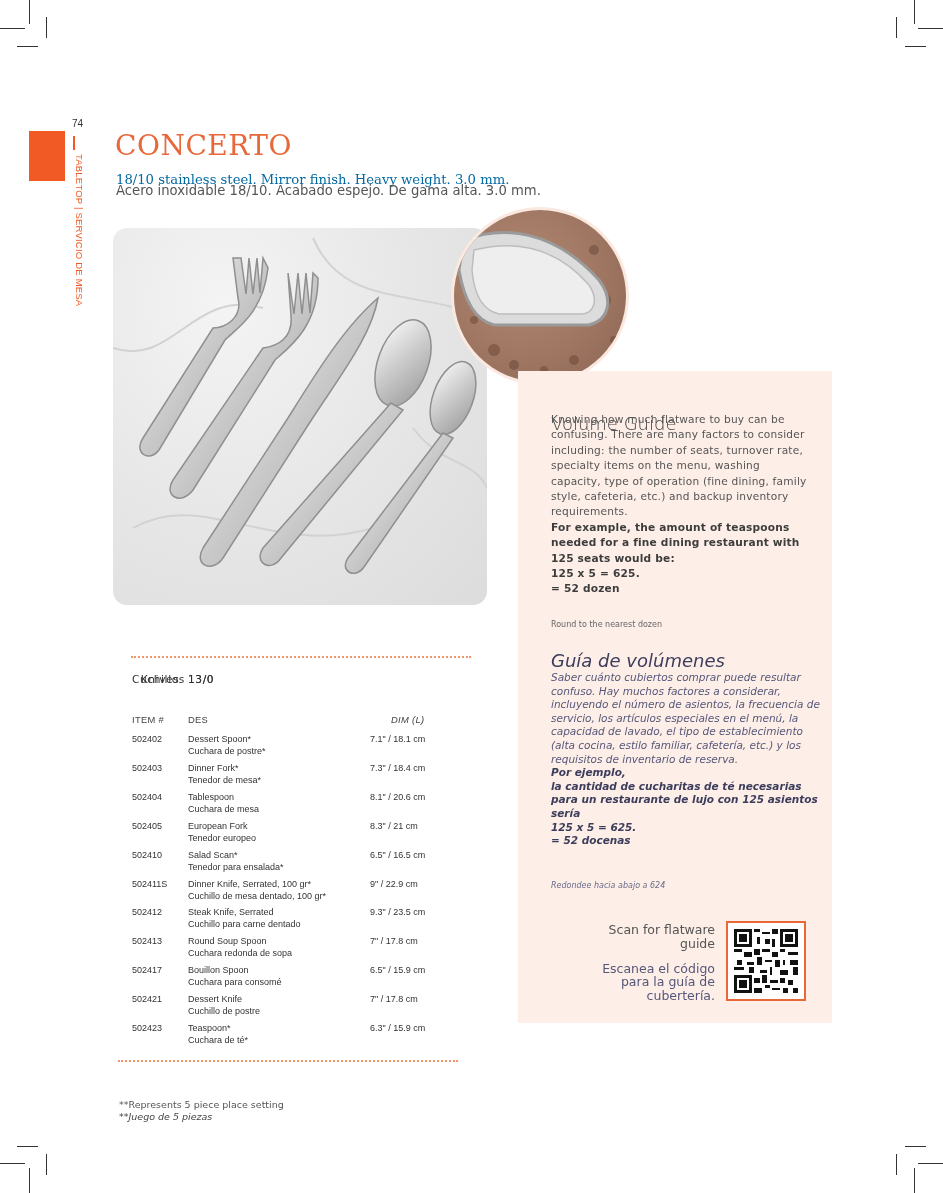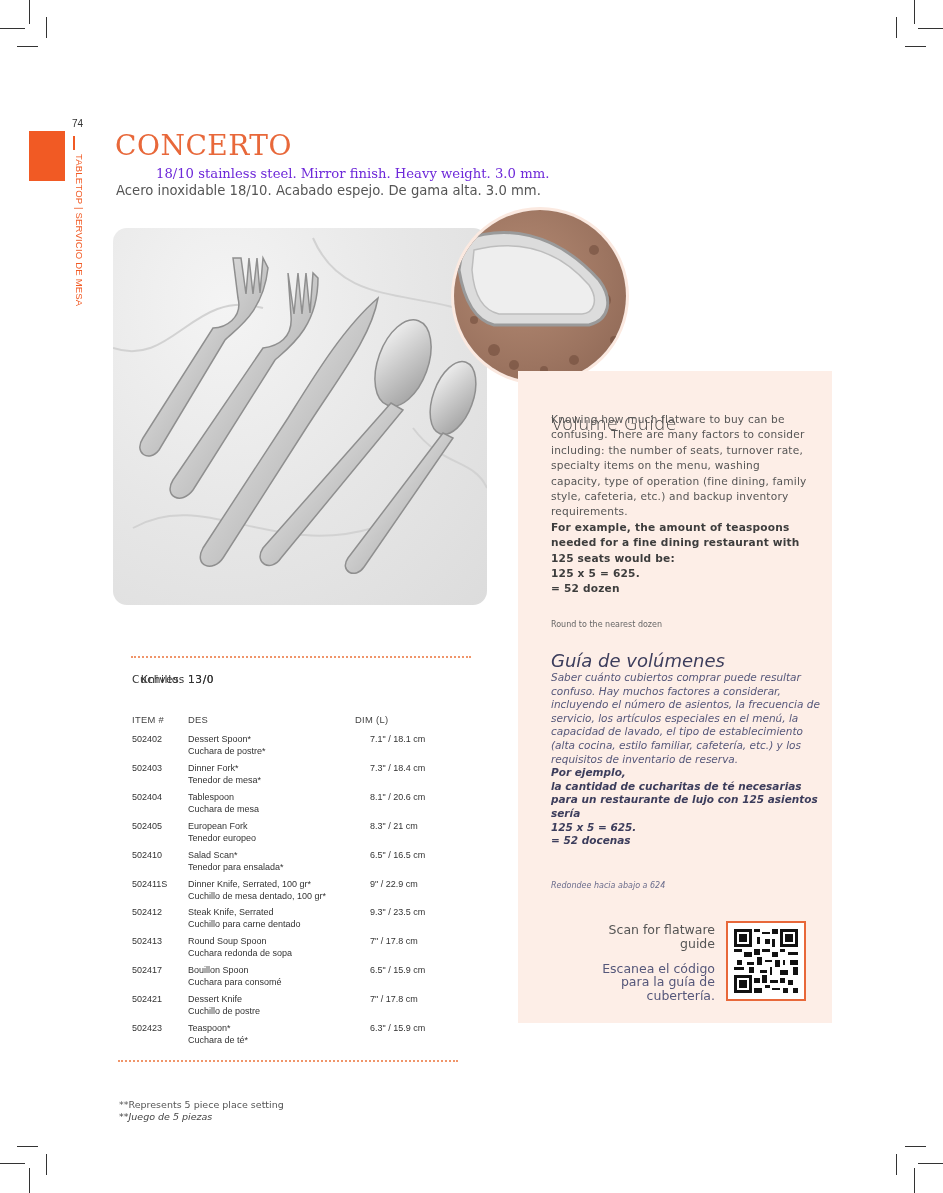--- a/index.html
+++ b/index.html
@@ -12,21 +12,21 @@
 
   .page-tab { left: 29px; top: 131px; width: 36px; height: 50px; background: #F15A24; }
   .page-num { left: 72px; top: 118px; font-size: 10px; color: #333; font-family: "Liberation Sans", sans-serif; }
   .side-bar { left: 73px; top: 136px; width: 2px; height: 14px; background: #F15A24; }
   .side-label {
     left: 74px; top: 154px; font-size: 9.5px; color: #F15A24; letter-spacing: 0.2px;
     writing-mode: vertical-rl; font-family: "Liberation Sans", sans-serif; white-space: nowrap;
   }
 
   .title { left: 115px; top: 129px; font-size: 28px; color: #E8683A; font-family: "DejaVu Serif", serif; font-weight: 300; letter-spacing: 0.5px; }
-  .subtitle { left: 116px; top: 166px; font-size: 13.2px; color: #6d28d9; font-family: "DejaVu Serif", serif; margin-left: 40px; }
+  .subtitle { left: 116px; top: 172px; font-size: 13.2px; color: #0369a1; font-family: "DejaVu Serif", serif; }
   .subtitle-es { left: 116px; top: 183px; font-size: 13.2px; color: #555; font-family: "DejaVu Sans", sans-serif; }
 
   .photo {
     left: 113px; top: 228px; width: 374px; height: 377px; border-radius: 14px; overflow: hidden;
     background: radial-gradient(ellipse at 30% 20%, #f4f4f4 0%, #e7e7e7 50%, #dcdcdc 100%);
   }
   .photo svg { width: 100%; height: 100%; display: block; }
 
   .circle-photo {
     left: 454px; top: 210px; width: 172px; height: 172px; border-radius: 50%; overflow: hidden;
@@ -54,21 +54,21 @@
   .dots-bottom { left: 118px; top: 1060px; width: 340px; }
 
   .steel { font-family: "DejaVu Sans", sans-serif; font-size: 10.6px; color: #333; line-height: 12.5px; letter-spacing: 0.6px; }
   .steel-1 { left: 132px; top: 673px; text-align: center; }
   .steel-2 { left: 132px; top: 673px; }
   .steel .k { display: inline-block; width: 56px; }
 
   .th { top: 714px; font-size: 9.4px; color: #444; letter-spacing: 0.3px; font-family: "Liberation Sans", sans-serif; }
   .th-item { left: 132px; }
   .th-des { left: 188px; }
-  .th-dim { left: 355px; }
+  .th-dim { left: 391px; font-style: italic; }
 
   .row { position: absolute; left: 132px; width: 320px; font-size: 9px; line-height: 11.5px; color: #333; font-family: "Liberation Sans", sans-serif; }
   .row .c1 { position: absolute; left: 0; top: 0; }
   .row .c2 { position: absolute; left: 56px; top: 0; white-space: nowrap; }
   .row .c3 { position: absolute; left: 238px; top: 0; white-space: nowrap; }
 
   .foot-en { left: 119px; top: 1099px; font-size: 9.5px; color: #555; }
   .foot-es { left: 119px; top: 1111px; font-size: 9.5px; color: #444; font-style: italic; }
 </style>
 </head>

